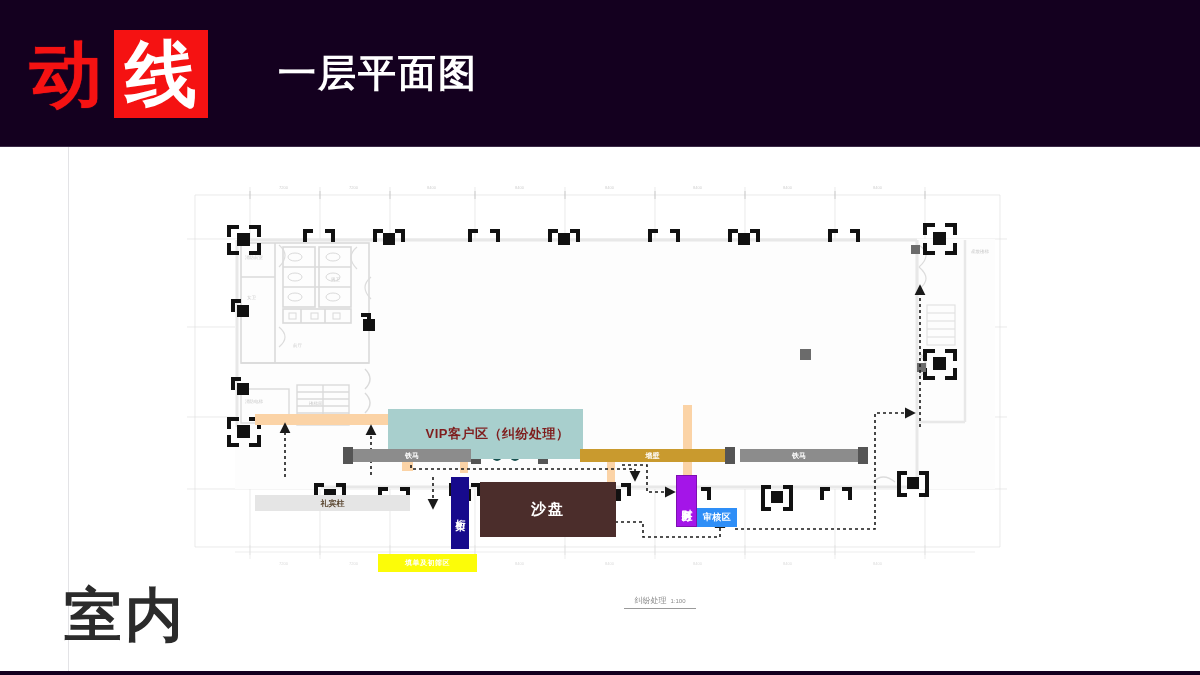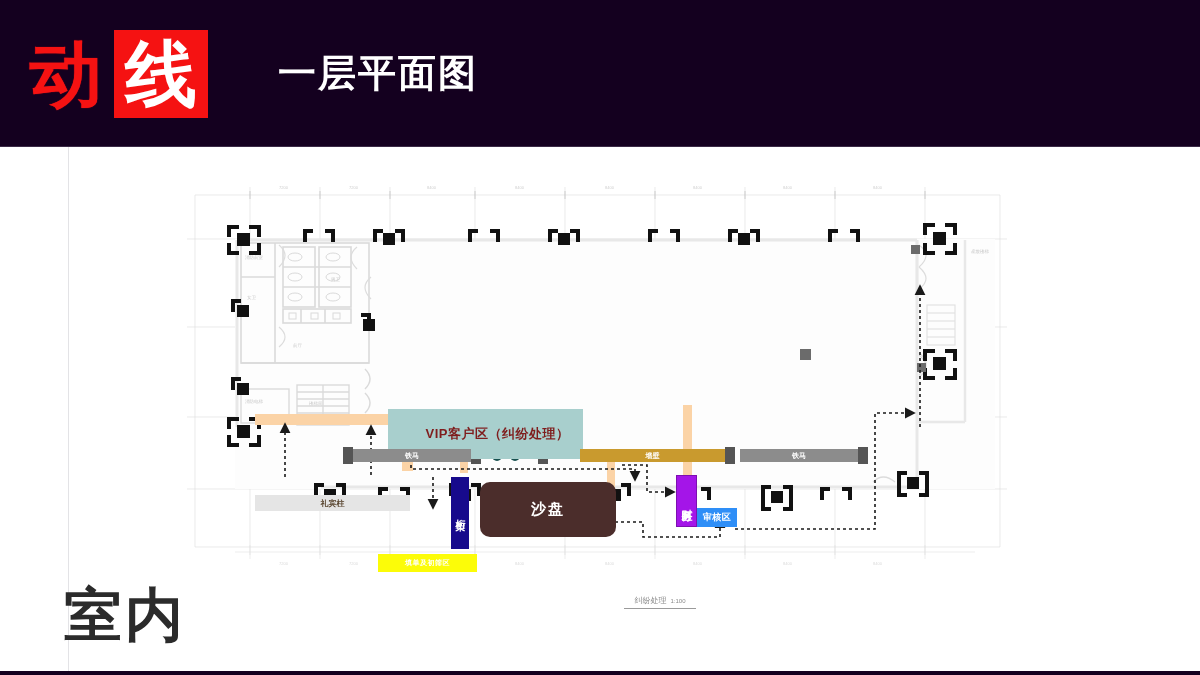--- a/index.html
+++ b/index.html
@@ -71,21 +71,20 @@
   .chip-vip{
     left:213px;top:232px;width:195px;height:50px;
     background:#a8cfcd;color:#7f1d1d;font-size:13px;font-weight:bold;
     letter-spacing:0.5px;
     padding-left:24px;
   }
   .chip-shapan{
     left:305px;top:305px;width:136px;height:55px;
     background:#4b2d2b;color:#ffffff;font-size:15px;font-weight:bold;
     letter-spacing:2px;
-    border-radius:10px;
   }
   .chip-hangjia{
     left:276px;top:300px;width:18px;height:72px;
     background:#170a8c;color:#ffffff;font-size:10px;font-weight:bold;
     writing-mode:vertical-rl;letter-spacing:2px;
   }
   .chip-yellow{
     left:203px;top:377px;width:99px;height:18px;
     background:#fcfc08;color:#ffffff;font-size:7px;font-weight:bold;
     letter-spacing:0.5px;

